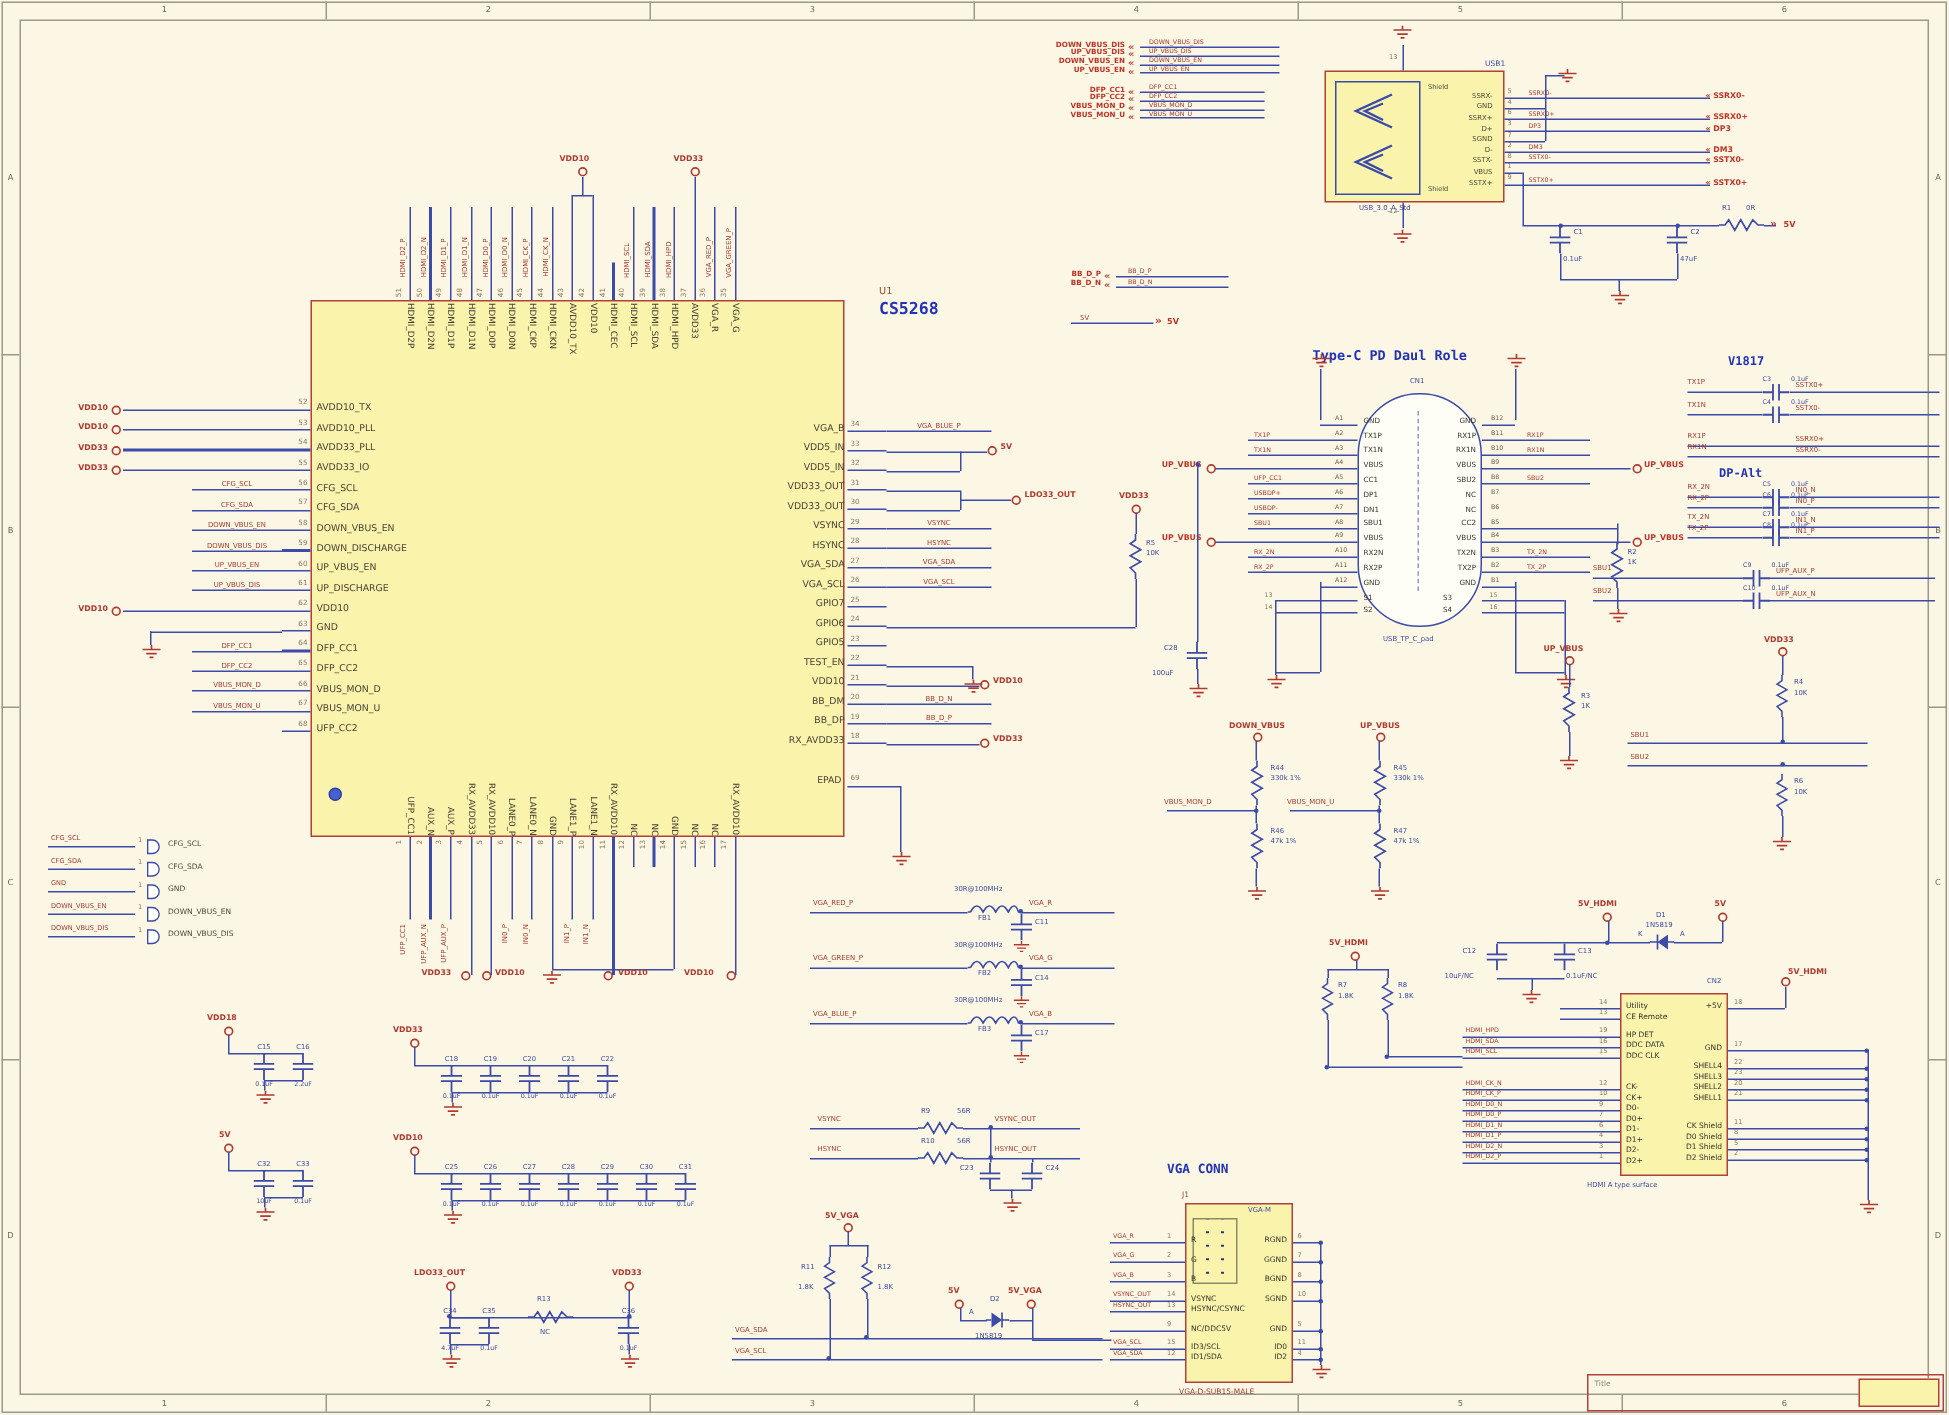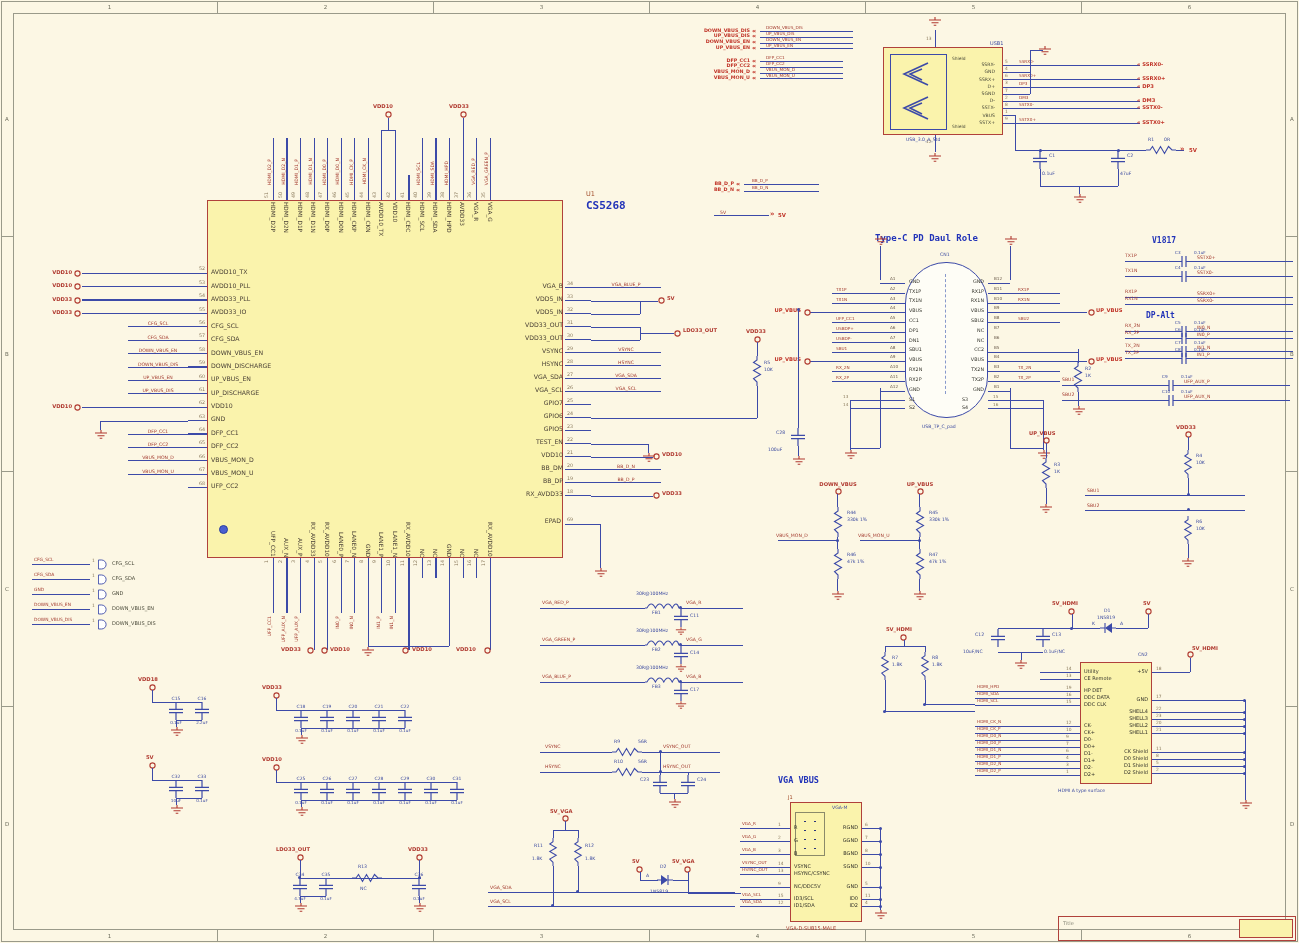--- a/index.html
+++ b/index.html
@@ -1579,21 +1579,21 @@
   <b class="nv" style="left:660px;top:864px">D2</b>
   <b class="nv" style="left:650px;top:889px">1N5819</b>
   <i class="w" style="left:673px;top:880px;width:15px"></i>
   <b class="pwrt" style="left:672px;top:858px">5V_VGA</b>
   <svg class="sym" width="7" height="7" style="left:684px;top:866px">
       <use href="#pwr"></use>
     </svg>
   <i class="v" style="left:687.5px;top:872px;height:21px"></i>
   <i class="w" style="left:687.5px;top:893px;width:53px"></i>
 
-  <b class="sect" style="left:778px;top:775px;font-size:8.5px">VGA VBUS</b>
+  <b class="sect" style="left:778px;top:775px;font-size:8.5px">VGA CONN</b>
   <b class="a" style="left:788px;top:794px;font-size:5px;color:#A04A28">J1</b>
   <div class="cmp" style="left:790px;top:802px;width:72px;height:120px"></div>
   <b class="nv" style="left:832px;top:805px">VGA-M</b>
   <div class="a" style="left:795px;top:812px;width:30px;height:44px;border:0.8px solid #8a8a6a;background-image:radial-gradient(circle 1.3px,#28327A 60%,transparent 62%);background-size:10px 9px;background-position:4px 4px"></div>
   <div class="vgl a" style="left:700px;top:822px;width:160px;height:95px">
 
   <div>
       <b class="nt">VGA_R</b>
       <i class="wl"></i>
       <b class="num">1</b>

